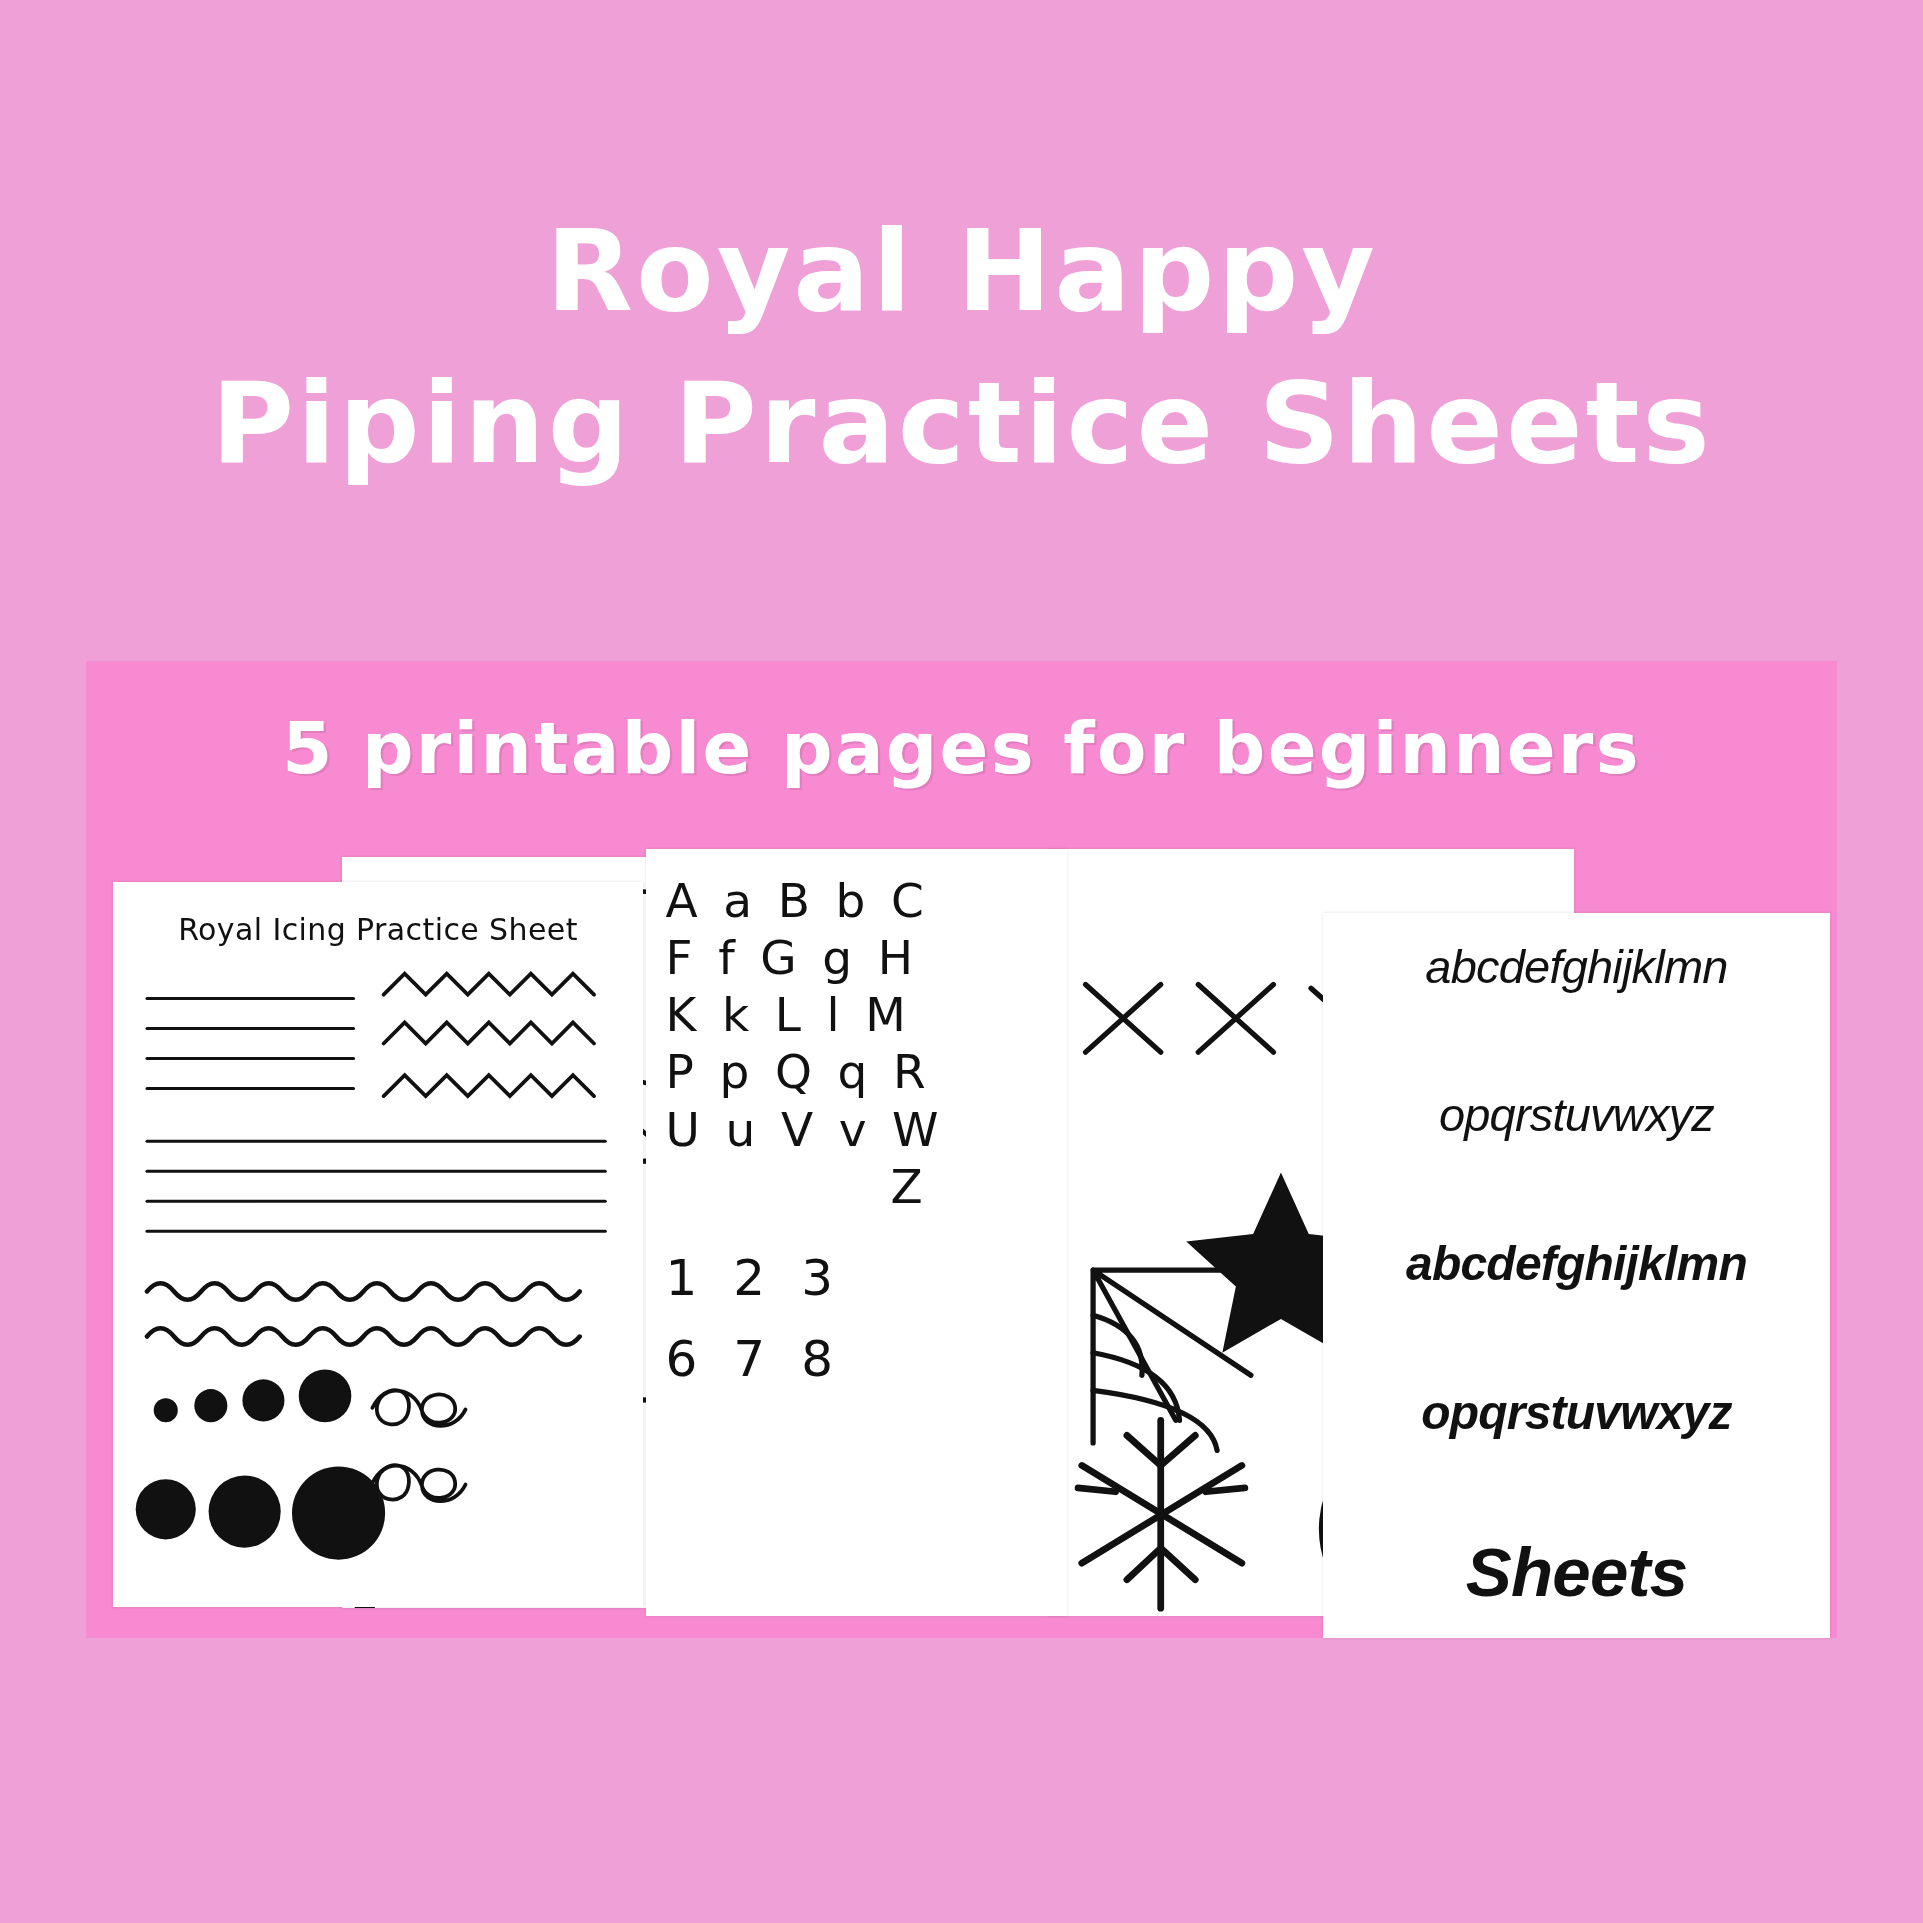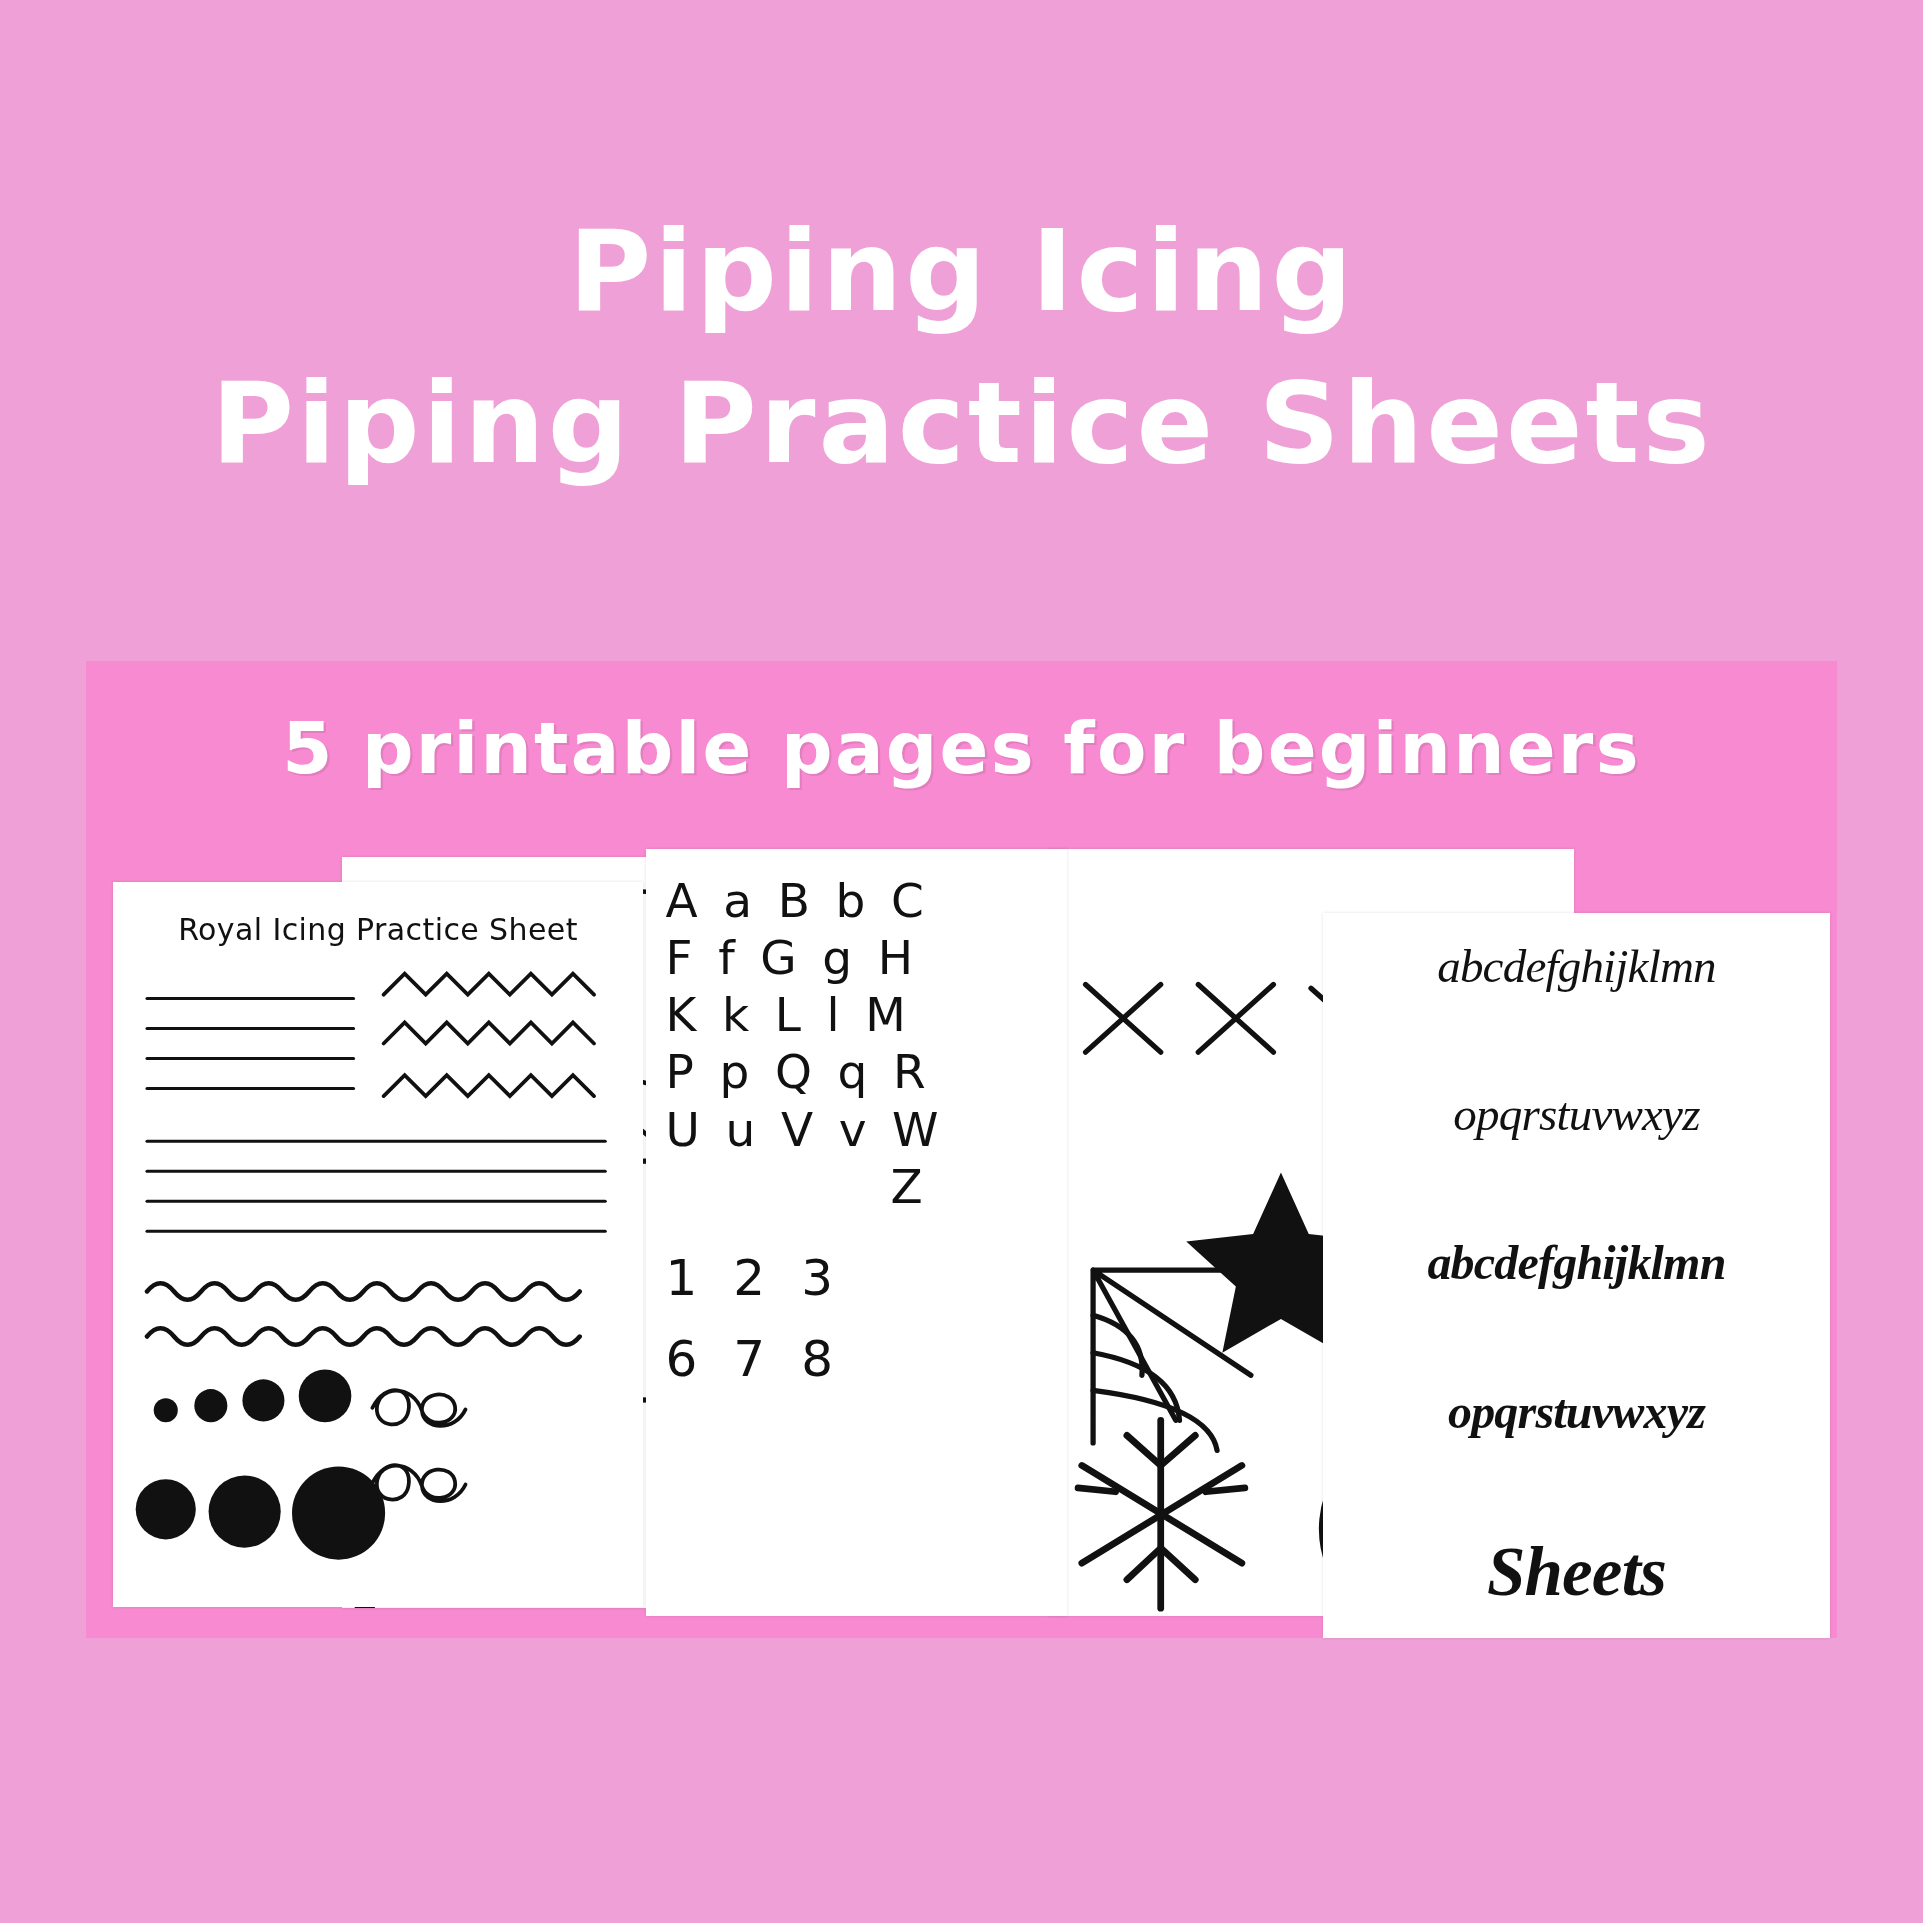--- a/index.html
+++ b/index.html
@@ -129,35 +129,35 @@
     inset: 0;
     padding: 25.6px 13.5px;
     box-sizing: border-box;
     color: #111;
     display: flex;
     flex-direction: column;
     justify-content: space-between;
     align-items: center;
   }
   .script-line {
-    font-family: Liberation Serif, serif;
+    font-family: Liberation Sans, sans-serif;
     font-style: italic;
     font-size: 47px;
     white-space: nowrap;
     letter-spacing: -0.8px;
     text-align: center;
   }
   .script-line.bold { font-weight: bold; font-size: 48px; }
   .script-line.big { font-weight: bold; font-size: 69px; }
 </style>
 </head>
 <body>
 
 <div class="title-block">
-  <div class="title-line title-line-1">Piping Icing</div>
+  <div class="title-line title-line-1">Royal Happy</div>
   <div class="title-line title-line-2">Piping Practice Sheets</div>
 </div>
 
 <div class="banner">
   <div class="subtitle">5 printable pages for beginners</div>
 </div>
 
 <div class="sheet" id="sheet-middle-left">
   <svg viewBox="0 0 720 1000">
     <g fill="none" stroke="#111" stroke-width="6" stroke-linecap="round">

